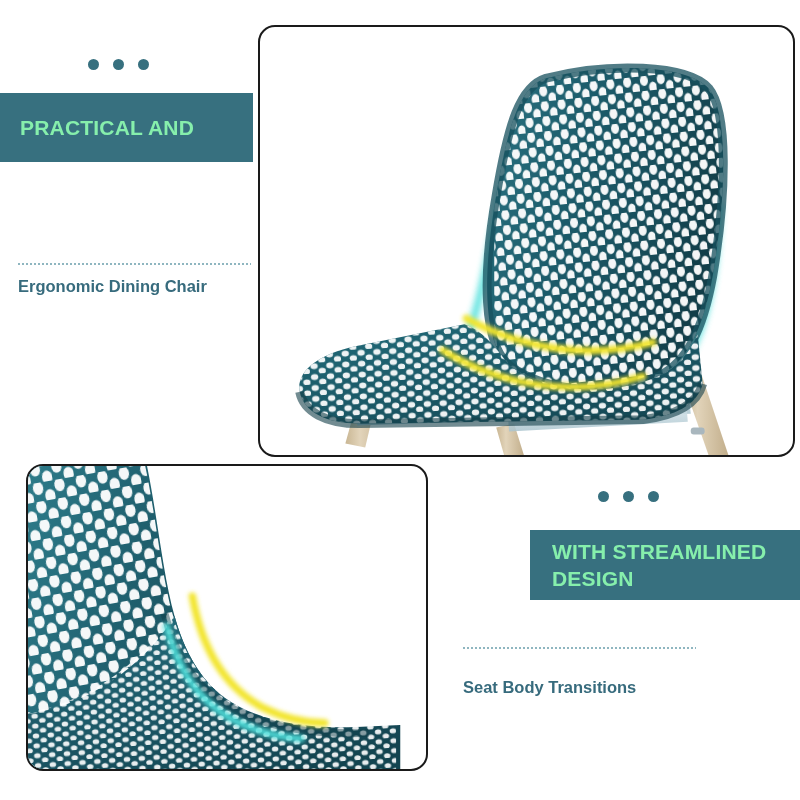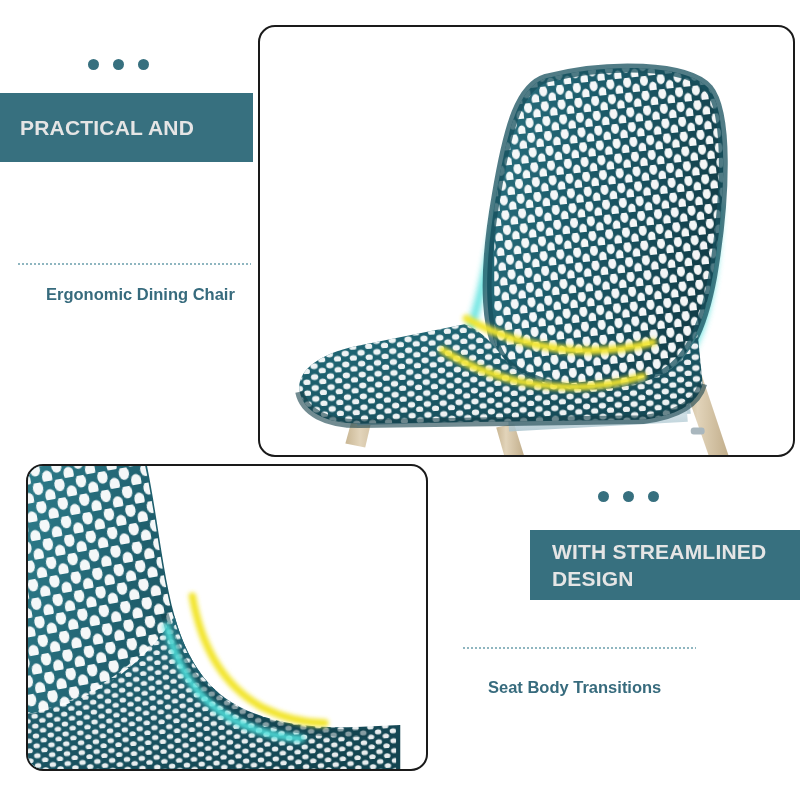--- a/index.html
+++ b/index.html
@@ -41,21 +41,21 @@
   
   .band {
     position: absolute;
     background: #37707F;
     display: flex;
     flex-direction: column;
     justify-content: center;
     box-sizing: border-box;
   }
   .band .band-line {
-    color: #e5e5e5;
+    color: #86efac;
     font-size: 21px;
     font-weight: bold;
     line-height: 1.30;
     letter-spacing: 0.2px;
     white-space: nowrap;
   }
   #band-top {
     left: -6px;
     top: 93px;
     width: 259px;
@@ -82,22 +82,22 @@
   #divider-bottom { left: 463px; top: 647px; width: 233px; }
 
   
   .body-copy {
     position: absolute;
     color: #376B7D;
     font-size: 16.5px;
     font-weight: bold;
     line-height: 1.45;
   }
-  #copy-top { left: 18px; top: 283px; margin-left: 28px; }
-  #copy-bottom { left: 488px; top: 676px; }
+  #copy-top { left: 18px; top: 275px; }
+  #copy-bottom { left: 463px; top: 676px; }
 
   
   .panel {
     position: absolute;
     border: 2px solid #1A1A1A;
     border-radius: 17px;
     background: #ffffff;
     overflow: hidden;
     box-sizing: border-box;
   }

